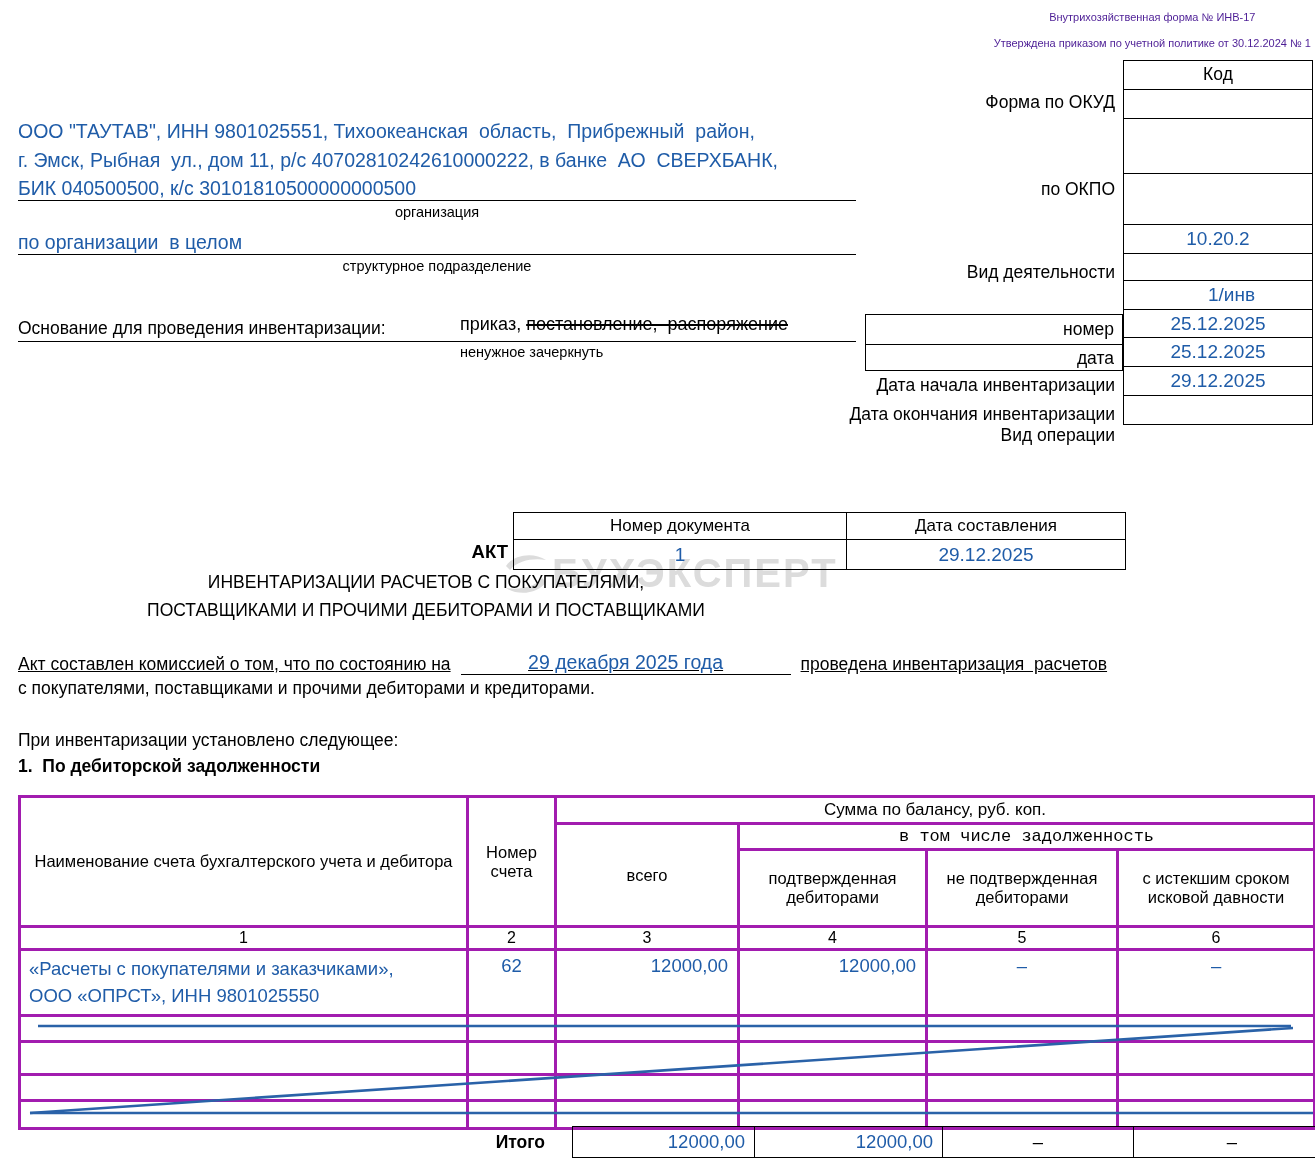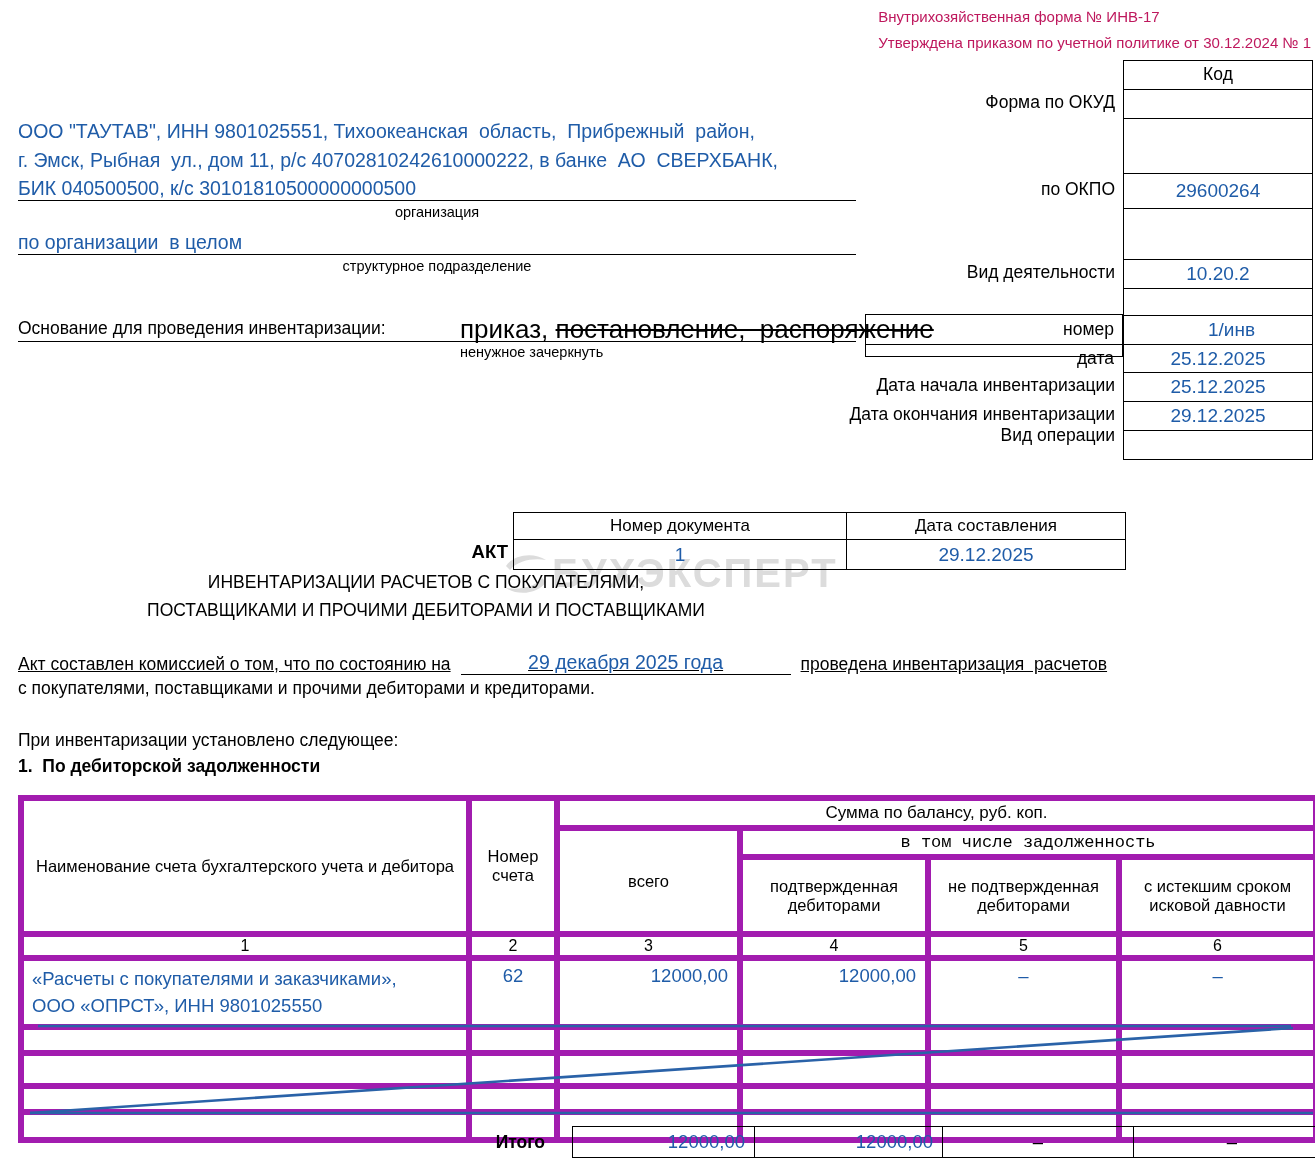--- a/index.html
+++ b/index.html
@@ -6,50 +6,50 @@
   body { background: #fff; font-family: "Liberation Sans", sans-serif; }
   .page { position: relative; width: 1315px; height: 1164px; background: #fff; overflow: hidden; color: #000; }
   .abs { position: absolute; }
   .blue { color: #1F5CA8; }
   .pre { white-space: pre; }
   .struck { text-decoration: line-through; text-decoration-thickness: 2px; white-space: pre; }
   .small-label { font-size: 14.5px; text-align: center; }
   .ctr { text-align: center; }
 
   
-  .hdr { top: 4px; right: 4px; text-align: left; font-size: 15px; line-height: 26px; color: #be185d; }
+  .hdr { top: 4px; right: 4px; text-align: center; font-size: 11px; line-height: 26px; color: #4c1d95; }
 
   
   .codes { left: 1123px; top: 60px; width: 190px; border: 1.5px solid #000; }
   .codes .row { border-top: 1px solid #000; text-align: center; font-size: 17px; overflow: hidden; }
   .codes .row:first-child { border-top: none; font-size: 17.5px; }
   .codes .val { color: #1F5CA8; font-size: 19px; }
 
   .fieldlabel { font-size: 17.5px; right: 200px; text-align: right; }
 
-  .numdate-box { left: 865px; top: 314px; width: 258px; height: 43px; border: 1px solid #000; }
+  .numdate-box { left: 865px; top: 314px; width: 258px; height: 57px; border: 1px solid #000; }
   .numdate-box .r { height: 29px; line-height: 29px; text-align: right; padding-right: 8px; font-size: 17.5px; }
   .numdate-box .r + .r { height: 28px; line-height: 27px; border-top: 1px solid #000; }
 
   .orgtext { font-size: 19.5px; line-height: 29px; color: #1F5CA8; }
   .uline { border-top: 1.5px solid #000; height: 0; }
 
   
   .actbox { left: 513px; top: 512px; width: 613px; border: 1.5px solid #000; }
   .actbox .hrow, .actbox .vrow { display: flex; }
   .actbox .c1 { width: 332px; }
   .actbox .c2 { width: 279px; border-left: 1px solid #000; }
   .actbox .hrow > div { height: 26px; line-height: 26px; text-align: center; font-size: 17px; }
   .actbox .vrow > div { height: 30px; line-height: 30px; text-align: center; font-size: 19px; border-top: 1px solid #000; }
 
   .watermark { left: 500px; top: 551px; display: flex; align-items: center; color: #DCDCDC; font-weight: bold; font-size: 40px; letter-spacing: 2px; }
 
   
   table.main { position: absolute; left: 18px; top: 795px; width: 1295px; border-collapse: collapse; table-layout: fixed; border: 1.5px solid #000; }
-  table.main td { border: 6px solid #a21caf; font-size: 16.5px; text-align: center; vertical-align: middle; padding: 2px; overflow: hidden; }
+  table.main td { border: 3px solid #a21caf; font-size: 16.5px; text-align: center; vertical-align: middle; padding: 2px; overflow: hidden; }
   table.main tr.nums td { height: 23px; border-bottom: 2.5px solid #000; font-size: 16px; padding: 0; }
   table.main tr.data td { height: 65px; vertical-align: top; font-size: 18.5px; color: #1F5CA8; padding-top: 4px; }
   table.main td.name { text-align: left; padding: 5px 8px; white-space: pre-line; line-height: 27px; }
   table.main td.amount { text-align: right; padding-right: 9px; }
   table.main td.dash { color: #000; }
   table.main td.acct-b { border-left: 2px solid #000; border-right: 2px solid #000; }
   table.main tr.empty td { padding: 0; }
 
   
   .totals { position: absolute; left: 572px; top: 1126px; display: flex; }
@@ -79,21 +79,20 @@
 
   <div class="abs hdr">
     <div>Внутрихозяйственная форма № ИНВ-17</div>
     <div>Утверждена приказом по учетной политике от 30.12.2024 № 1</div>
   </div>
 
   <div class="abs codes">
     <div class="row" style="height:28px;line-height:27px;">Код</div>
     <div class="row" style="height:29px;"></div>
     <div class="row" style="height:55px;"></div>
-    <div class="row val" style="height:35px;line-height:34px;">29600264</div>
     <div class="row" style="height:51px;"></div>
     <div class="row val" style="height:29px;line-height:28px;">10.20.2</div>
     <div class="row" style="height:27px;"></div>
     <div class="row val" style="height:29px;line-height:28px;padding-left:27px;">1/инв</div>
     <div class="row val" style="height:28px;line-height:27px;">25.12.2025</div>
     <div class="row val" style="height:29px;line-height:28px;">25.12.2025</div>
     <div class="row val" style="height:29px;line-height:28px;">29.12.2025</div>
     <div class="row" style="height:29px;"></div>
   </div>
 
@@ -111,21 +110,21 @@
   <div class="abs orgtext pre" style="left:18px;top:117px;">ООО "ТАУТАВ", ИНН 9801025551, Тихоокеанская  область,  Прибрежный  район,</div>
   <div class="abs orgtext pre" style="left:18px;top:146px;">г. Эмск, Рыбная  ул., дом 11, р/с 40702810242610000222, в банке  АО  СВЕРХБАНК,</div>
   <div class="abs orgtext pre" style="left:18px;top:174px;">БИК 040500500, к/с 30101810500000000500</div>
   <div class="abs uline" style="left:18px;top:200px;width:838px;"></div>
   <div class="abs small-label" style="left:18px;top:204px;width:838px;">организация</div>
   <div class="abs orgtext pre" style="left:18px;top:228px;">по организации  в целом</div>
   <div class="abs uline" style="left:18px;top:254px;width:838px;"></div>
   <div class="abs small-label" style="left:18px;top:258px;width:838px;">структурное подразделение</div>
 
   <div class="abs" style="left:18px;top:318px;font-size:17.5px;">Основание для проведения инвентаризации:</div>
-  <div class="abs" style="left:460px;top:314px;font-size:26px;"><span class="pre">приказ, </span><span class="struck">постановление,  распоряжение</span></div>
+  <div class="abs" style="left:460px;top:314px;font-size:18px;"><span class="pre">приказ, </span><span class="struck">постановление,  распоряжение</span></div>
   <div class="abs uline" style="left:18px;top:341px;width:838px;"></div>
   <div class="abs" style="left:460px;top:344px;font-size:14.5px;">ненужное зачеркнуть</div>
 
   <div class="abs" style="left:380px;top:537px;width:128px;height:30px;line-height:30px;text-align:right;font-weight:bold;font-size:18.5px;">АКТ</div>
   <div class="abs actbox">
     <div class="hrow">
       <div class="c1">Номер документа</div>
       <div class="c2">Дата составления</div>
     </div>
     <div class="vrow">

